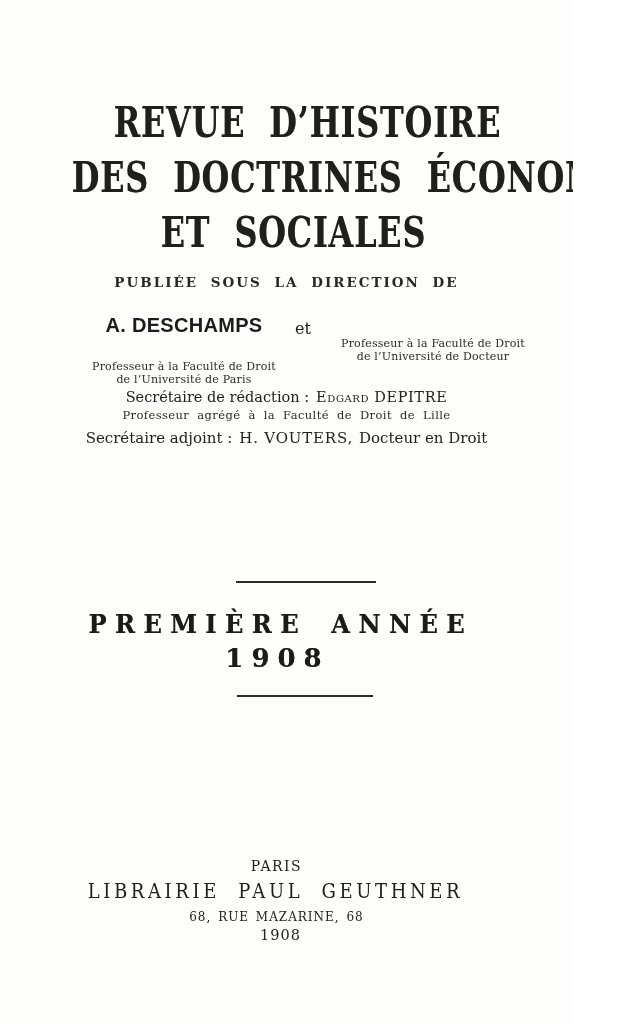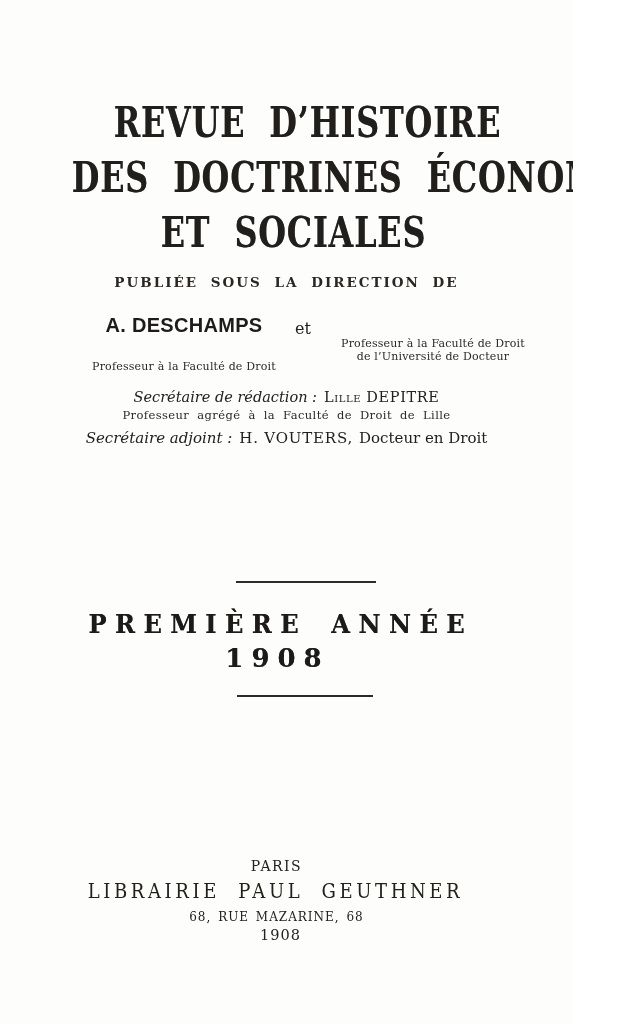--- a/index.html
+++ b/index.html
@@ -64,21 +64,21 @@
   .editor-sub {
     margin-top: 23px;
     font-size: 11px;
     line-height: 13px;
     letter-spacing: 0.2px;
     color: #2c2925;
   }
 
   
   .sec-redaction { top: 389px; font-size: 14.5px; }
-  .sec-label { font-style: italic; margin-right: 7px; }
+  .sec-label { margin-right: 7px; }
   .sec-name-sc { font-variant: small-caps; letter-spacing: 0.6px; }
   .sec-redaction-sub {
     top: 408px;
     font-size: 11.5px;
     letter-spacing: 0.4px;
     word-spacing: 4px;
     color: #2c2925;
   }
   .sec-adjoint { top: 429px; font-size: 15px; }
   .sec-adjoint .name { letter-spacing: 0.8px; margin-right: 6px; }
@@ -158,35 +158,36 @@
     <div class="title-line title-line-3">ET SOCIALES</div>
   </div>
 
   <div class="abs direction">PUBLIÉE SOUS LA DIRECTION DE</div>
 
   <div class="abs editors">
     <div class="editor-col editor-left">
       <div class="editor-name">A. DESCHAMPS</div>
       <div class="editor-sub">
         <div>Professeur à la Faculté de Droit</div>
+        <div>de l’Université de Paris</div>
       </div>
     </div>
 
     <div class="editor-et">et</div>
 
     <div class="editor-col editor-right">
       <div class="editor-sub">
         <div>Professeur à la Faculté de Droit</div>
         <div>de l’Université de Docteur</div>
       </div>
     </div>
   </div>
 
   <div class="abs sec-redaction">
-    <span class="sec-label">Secrétaire de rédaction :</span><span class="sec-name-sc">Lille DEPITRE</span>
+    <span class="sec-label">Secrétaire de rédaction :</span><span class="sec-name-sc">Edgard DEPITRE</span>
   </div>
   <div class="abs sec-adjoint">
     <span class="sec-label">Secrétaire adjoint :</span><span class="name">H. VOUTERS,</span><span>Docteur en Droit</span>
   </div>
   <div class="abs sec-redaction-sub">Professeur agrégé à la Faculté de Droit de Lille</div>
 
   <div class="rule rule-1"></div>
 
   <div class="abs edition-title">PREMIÈRE ANNÉE</div>
   <div class="abs edition-year">1908</div>

